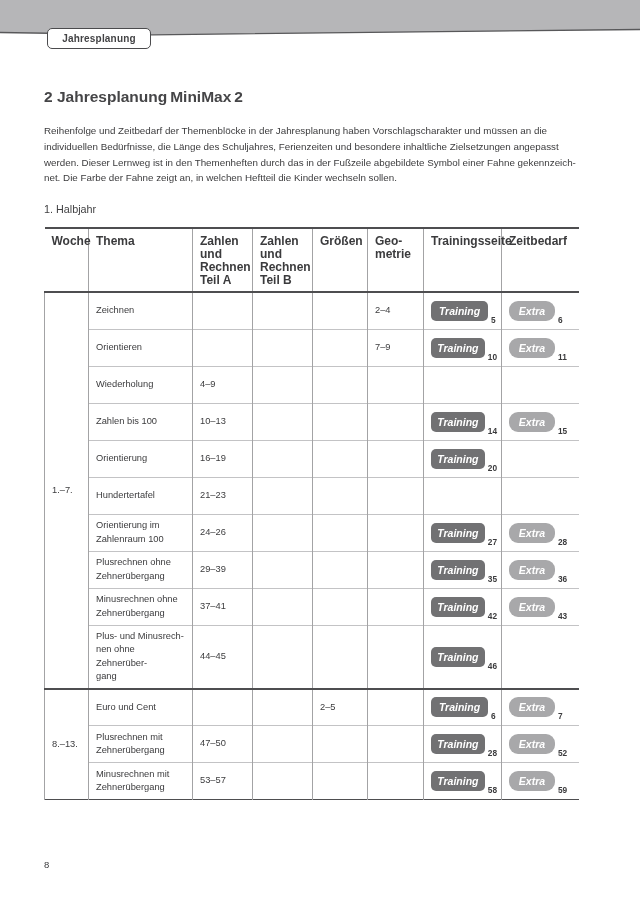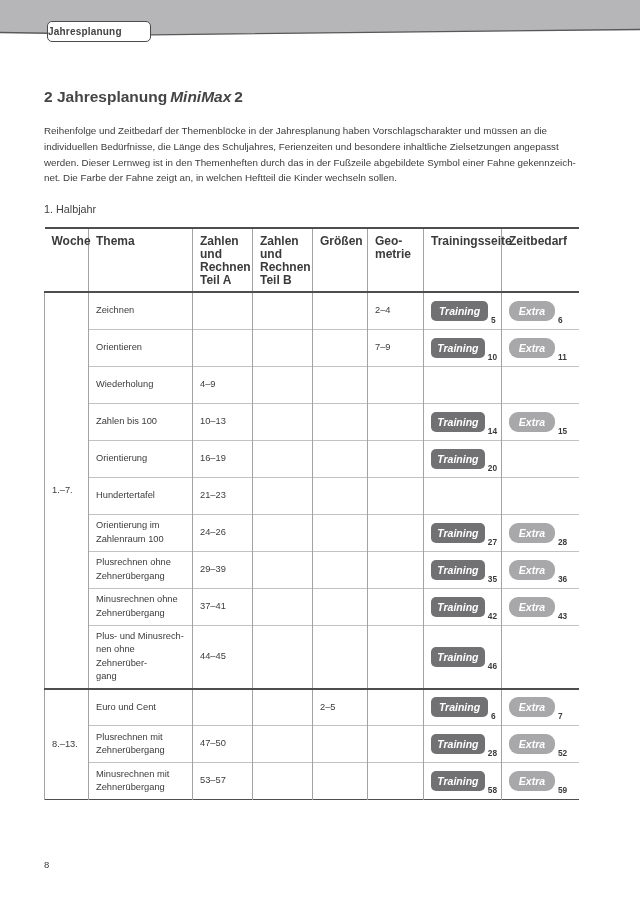--- a/index.html
+++ b/index.html
@@ -3,31 +3,31 @@
 <meta charset="utf-8">
 <style>
   html,body{margin:0;padding:0;}
   body{
     width:640px;height:905px;background:#ffffff;
     font-family:"Liberation Sans",sans-serif;color:#3d3d3f;
     position:relative;overflow:hidden;
   }
   .band{position:absolute;left:0;top:0;width:640px;height:40px;}
   .tab{
-    position:absolute;left:47px;top:21px;width:104px;height:21px;
+    position:absolute;left:47px;top:28px;width:104px;height:21px;
     background:#ffffff;border:1.6px solid #4b4b4d;border-radius:5px;
-    display:flex;align-items:center;justify-content:flex-start;
+    display:flex;align-items:center;justify-content:center;
     box-sizing:border-box;z-index:2;
   }
   .tab span{font-size:10px;font-weight:bold;color:#434345;letter-spacing:.2px;}
   .content{position:absolute;left:44px;top:88px;width:536px;}
   .page-title{
     font-size:15.5px;font-weight:bold;color:#454547;margin:0 0 17px 0;line-height:18px;
   }
-  .page-title .ital{font-style:italic;margin:0 3px;}
+  .page-title .ital{margin:0 3px;}
   .intro{
     font-size:9.8px;line-height:15.8px;color:#3b3b3d;margin:0 0 17px 0;
     white-space:pre-line;width:536px;
   }
   .section-heading{
     font-size:10.8px;font-weight:normal;color:#3f3f41;margin:0 0 11px 0;line-height:13px;
   }
   table.plan{
     border-collapse:collapse;table-layout:fixed;width:534px;
     border-top:2px solid var(--c-dark,#4e4e50);

